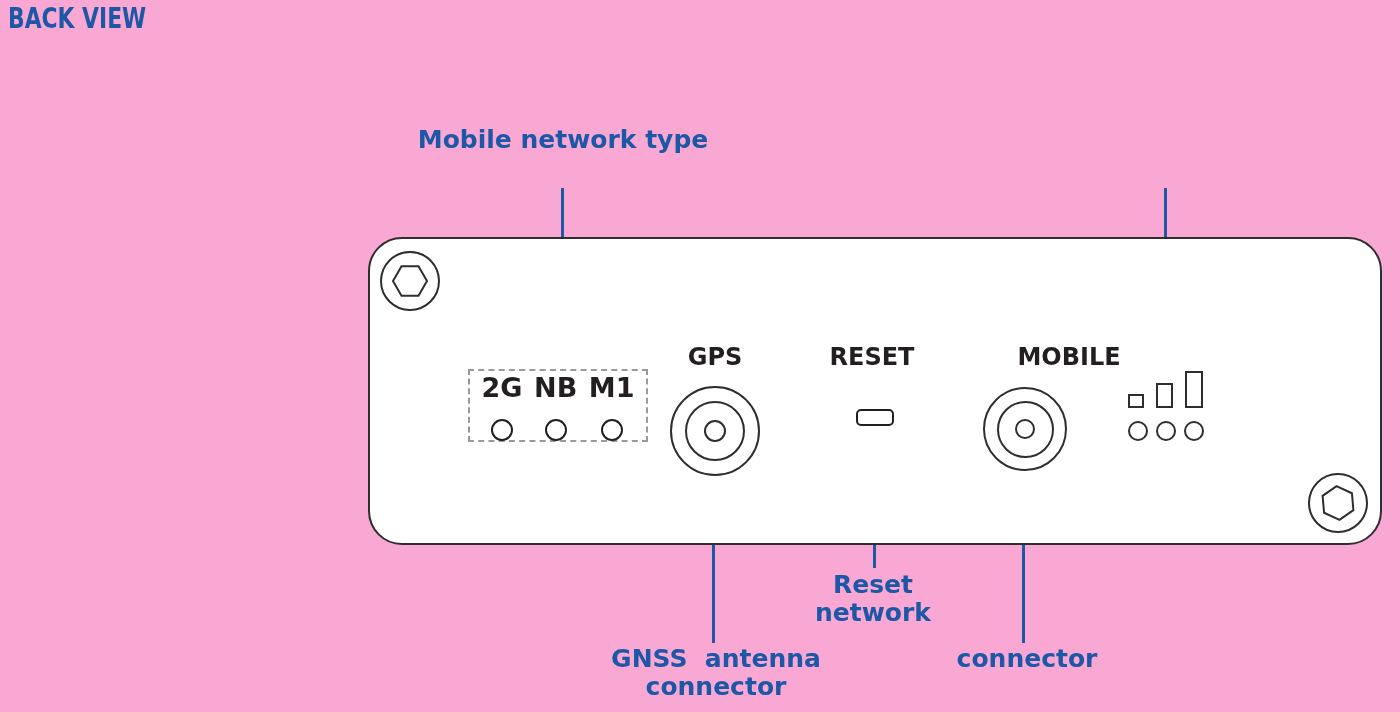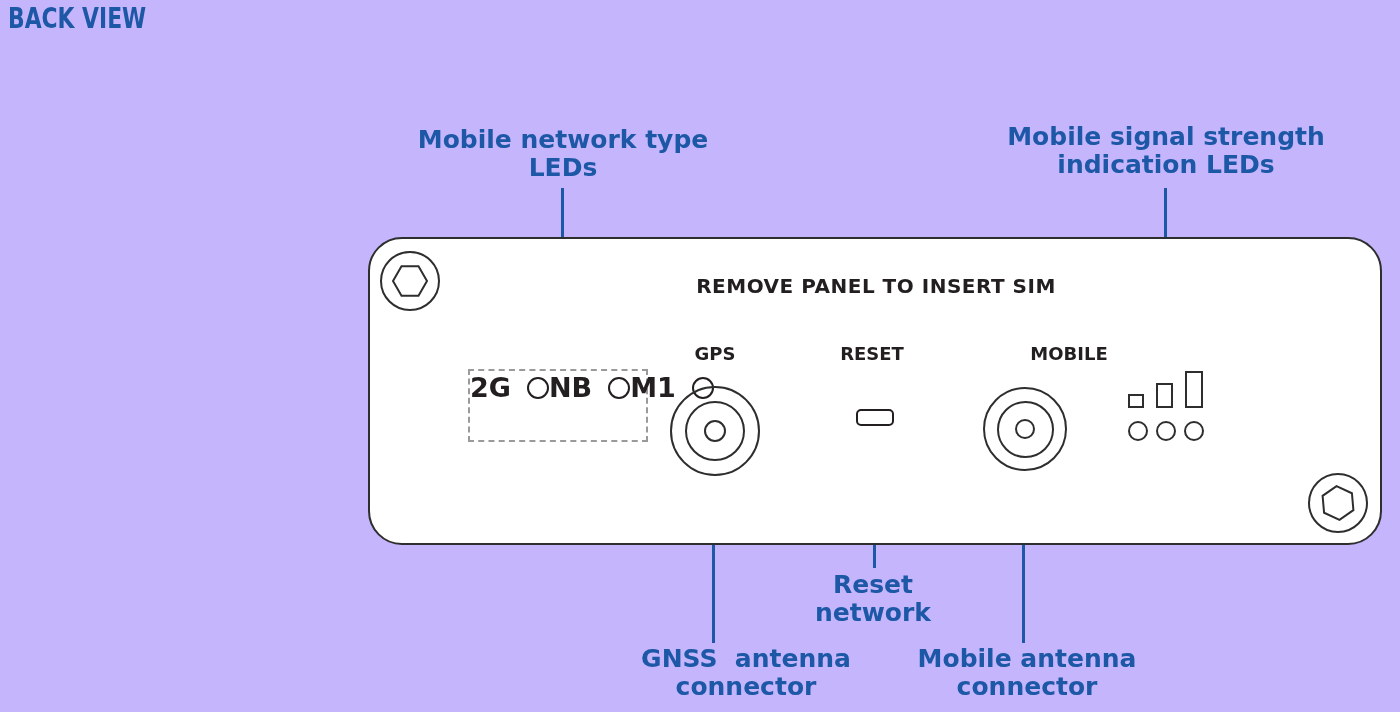--- a/index.html
+++ b/index.html
@@ -6,21 +6,21 @@
     --blue:#1c58a6;
     --ink:#231f20;
     --outline:#2e2e2e;
     --dash:#9a9a9a;
   }
   html,body{margin:0;padding:0;background:#ffffff;}
   .stage{
     position:relative;
     width:1400px;
     height:712px;
-    background:#c4b5fd;
+    background:#f9a8d4;
     font-family:"DejaVu Sans","Liberation Sans",sans-serif;
     overflow:hidden;
   }
   
   .page-title{
     position:absolute;
     left:8px; top:2px;
     font-size:28px;
     font-weight:700;
     color:var(--blue);
@@ -70,40 +70,40 @@
     transform:translateX(-50%);
     font-size:20px;
     font-weight:700;
     color:var(--ink);
     letter-spacing:0.5px;
     white-space:pre;
   }
   .port-label{
     position:absolute;
     transform:translateX(-50%);
-    font-size:18px;
+    font-size:24px;
     font-weight:700;
     color:var(--ink);
     white-space:pre;
   }
   
   .led-box{
     position:absolute;
     left:468px; top:369px;
     width:180px; height:73px;
     border:2px dashed var(--dash);
     box-sizing:border-box;
     display:flex;
     justify-content:space-evenly;
     align-items:flex-start;
     padding-top:2px;
   }
   .led-col{
     display:flex;
-    flex-direction:row;
+    flex-direction:column;
     align-items:center;
     gap:16px;
   }
   .led-name{
     font-size:27px;
     font-weight:700;
     color:var(--ink);
     line-height:30px;
   }
   .led-dot{
@@ -146,48 +146,42 @@
 </style>
 </head>
 <body>
 
 <div class="stage">
 
   <div class="page-title">BACK VIEW</div>
 
   <div class="callout" style="left:563px; top:126px;">
     <div class="ln">Mobile network type</div>
-    <div class="ln">LEDs</div>
-  </div>
-
-  <div class="callout" style="left:1166px; top:123px;">
-    <div class="ln">Mobile signal strength</div>
-    <div class="ln">indication LEDs</div>
-  </div>
+  </div>
+
 
   <div class="leader" style="left:561px; top:188px; height:182px;"></div>
   <div class="leader" style="left:1164px; top:188px; height:190px;"></div>
   <div class="leader" style="left:712px; top:473px; height:170px;"></div>
   <div class="leader" style="left:873px; top:427px; height:141px;"></div>
   <div class="leader" style="left:1022px; top:473px; height:170px;"></div>
 
   <div class="panel"></div>
 
   <div class="screw" style="left:380px; top:251px;">
     <svg width="42" height="42" viewBox="-21 -21 42 42">
       <polygon points="17,0 8.5,14.7 -8.5,14.7 -17,0 -8.5,-14.7 8.5,-14.7" fill="none" stroke="#2e2e2e" stroke-width="2"></polygon>
     </svg>
   </div>
   <div class="screw" style="left:1308px; top:473px;">
     <svg width="42" height="42" viewBox="-21 -21 42 42" style="transform:rotate(25deg);">
       <polygon points="17,0 8.5,14.7 -8.5,14.7 -17,0 -8.5,-14.7 8.5,-14.7" fill="none" stroke="#2e2e2e" stroke-width="2"></polygon>
     </svg>
   </div>
 
-  <div class="sim-notice">REMOVE PANEL TO INSERT SIM</div>
 
   <div class="led-box">
     <div class="led-col">
       <div class="led-name">2G</div>
       <div class="led-dot"></div>
     </div>
     <div class="led-col">
       <div class="led-name">NB</div>
       <div class="led-dot"></div>
     </div>
@@ -219,23 +213,22 @@
   <div class="sig-bar" style="left:1185px; top:371px; width:18px; height:37px;"></div>
   <div class="sig-dot" style="left:1128px; top:421px;"></div>
   <div class="sig-dot" style="left:1156px; top:421px;"></div>
   <div class="sig-dot" style="left:1184px; top:421px;"></div>
 
   <div class="callout" style="left:873px; top:571px;">
     <div class="ln">Reset</div>
     <div class="ln">network</div>
   </div>
 
-  <div class="callout" style="left:746px; top:645px;">
+  <div class="callout" style="left:716px; top:645px;">
     <div class="ln">GNSS  antenna</div>
     <div class="ln">connector</div>
   </div>
 
   <div class="callout" style="left:1027px; top:645px;">
-    <div class="ln">Mobile antenna</div>
     <div class="ln">connector</div>
   </div>
 
 </div>
 
 </body></html>

